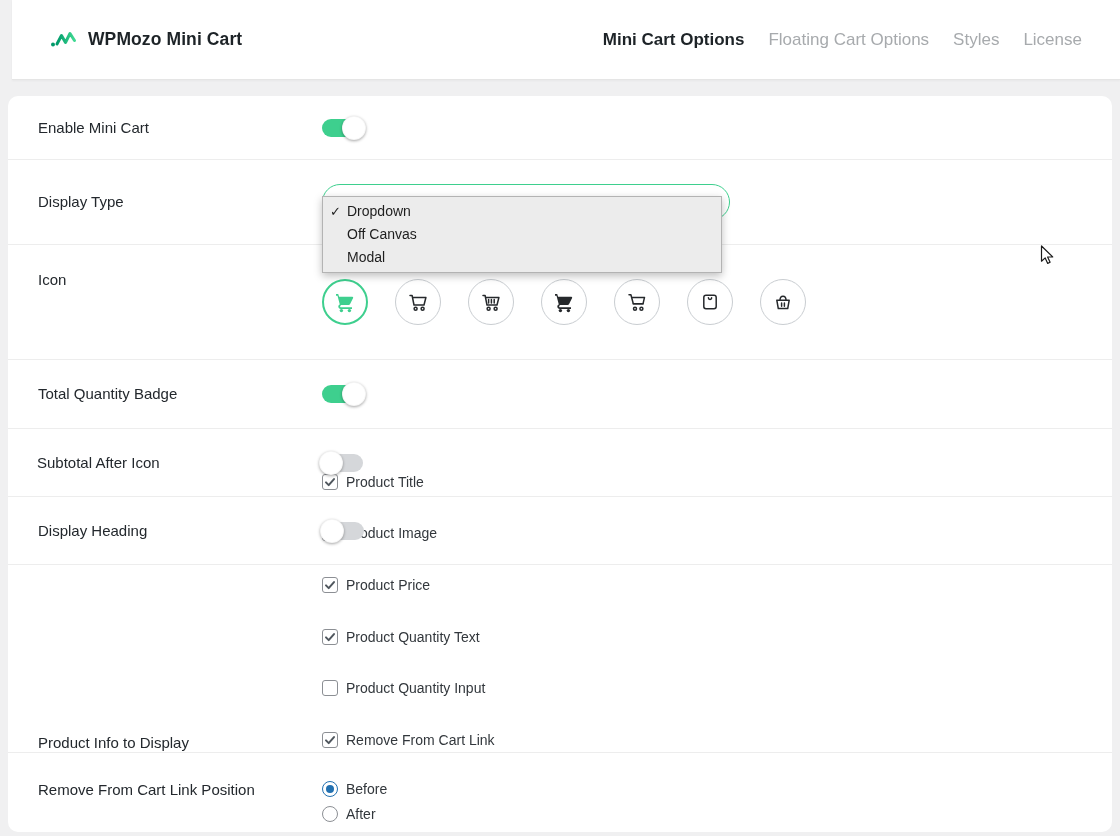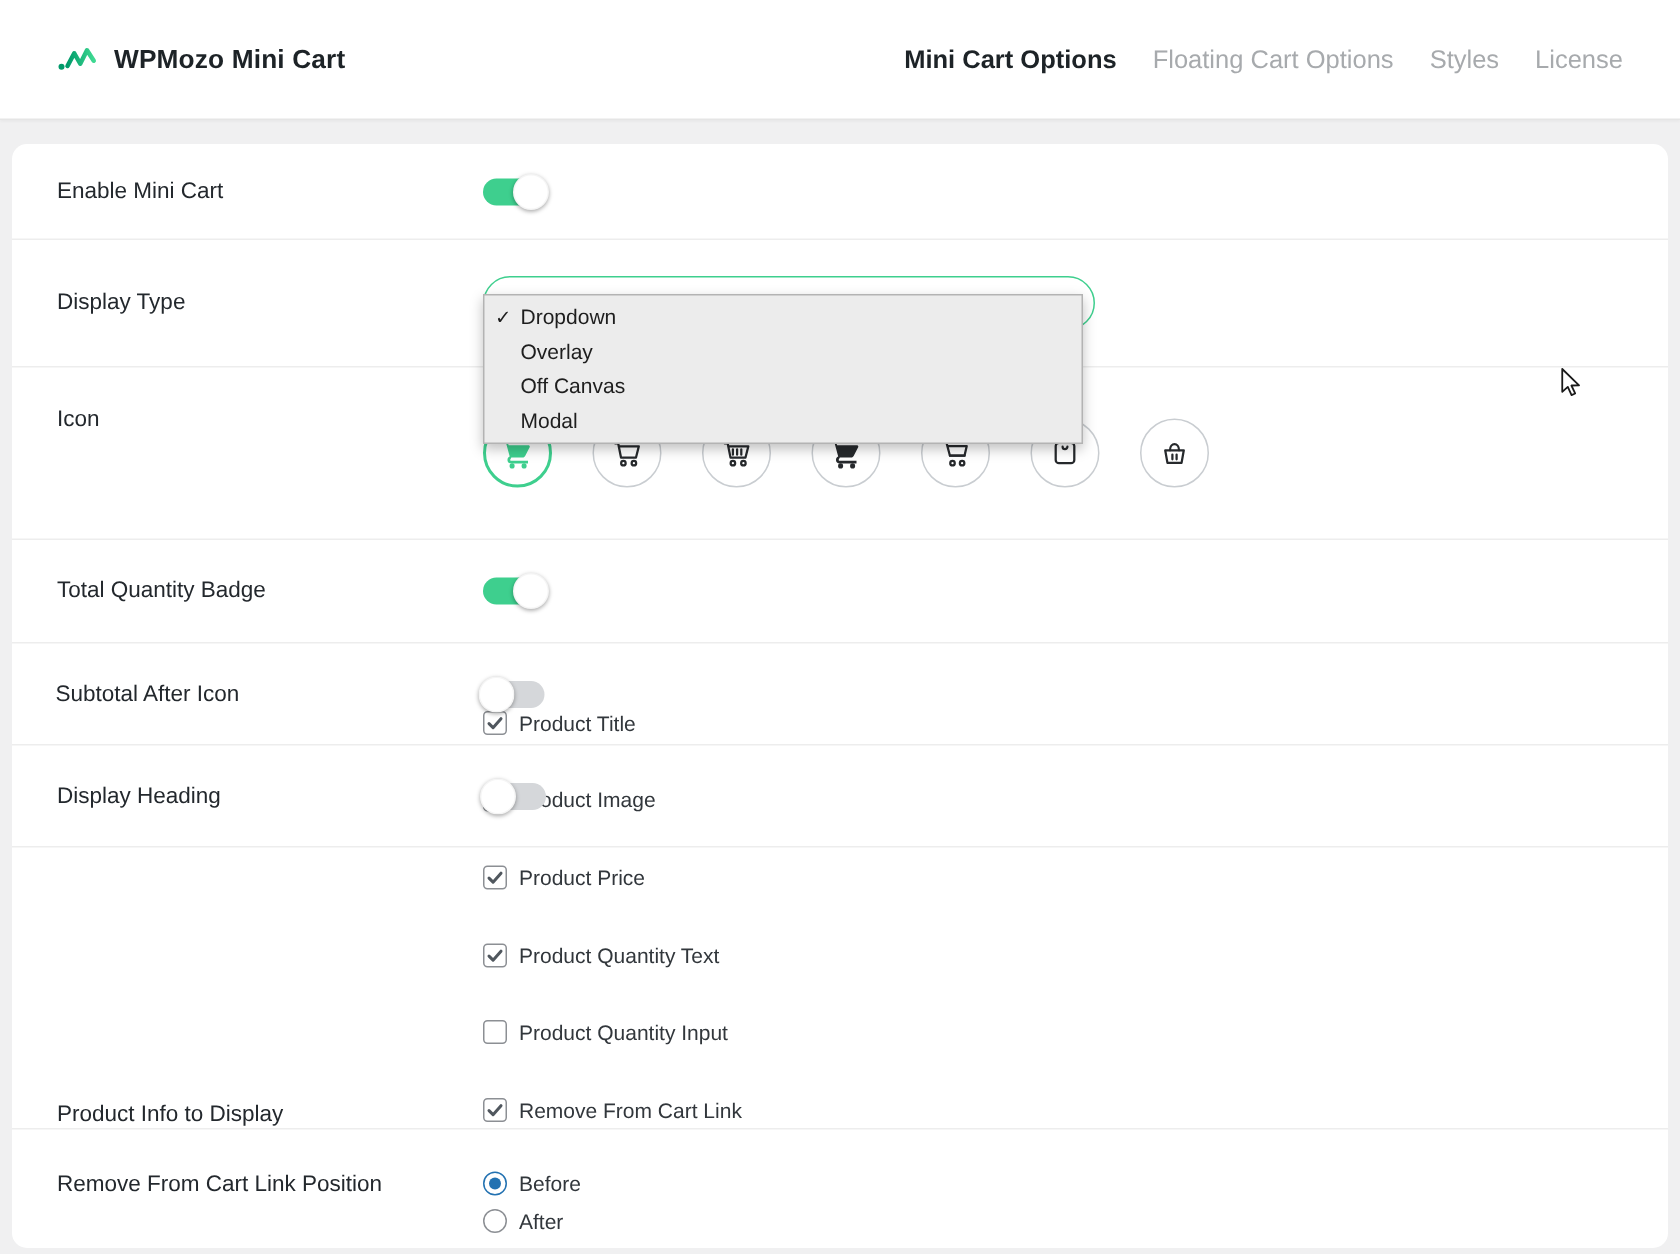--- a/index.html
+++ b/index.html
@@ -13,21 +13,21 @@
   html,body{width:1120px;height:836px;}
   body{
     background:#f0f0f1;
     font-family:"Liberation Sans","DejaVu Sans",sans-serif;
     position:relative;
     overflow:hidden;
     color:var(--ink);
   }
   
   .header{
-    position:absolute;top:0;left:0;right:0;height:80px;
+    position:absolute;top:0;left:12px;right:0;height:80px;
     background:#fff;border-bottom:1px solid #e5e5e5;
     box-shadow:0 1px 2px rgba(0,0,0,.04);
     display:flex;align-items:center;justify-content:space-between;
     padding:0 38px;z-index:5;
   }
   .brand{display:flex;align-items:center;gap:10px;}
   .brand .title{font-size:17.5px;font-weight:700;color:var(--nav-active);letter-spacing:.1px;}
   .top-nav{display:flex;align-items:center;gap:24px;}
   .nav-item{font-size:17px;color:var(--nav-inactive);cursor:pointer;text-decoration:none;font-weight:500;}
   .nav-item.on{color:var(--nav-active);font-weight:600;}
@@ -295,21 +295,20 @@
       </label>
       <label class="radio-item">
         <span class="radio"></span>
         <span class="radio-label">After</span>
       </label>
     </div>
   </div>
 
   <div class="menu">
     <div class="menu-option on">Dropdown</div>
-    <div class="menu-option">Overlay</div>
     <div class="menu-option">Off Canvas</div>
     <div class="menu-option">Modal</div>
   </div>
 
 </main>
 
 <svg class="cursor" width="20" height="22" viewBox="0 0 20 22">
   <path d="M1.5 1 L1.5 16.2 L5.2 12.9 L7.7 18.4 L10.1 17.3 L7.6 12 L12.7 11.9 Z" fill="#ffffff" stroke="#1a1a1a" stroke-width="1.2" stroke-linejoin="round"></path>
 </svg>
 

